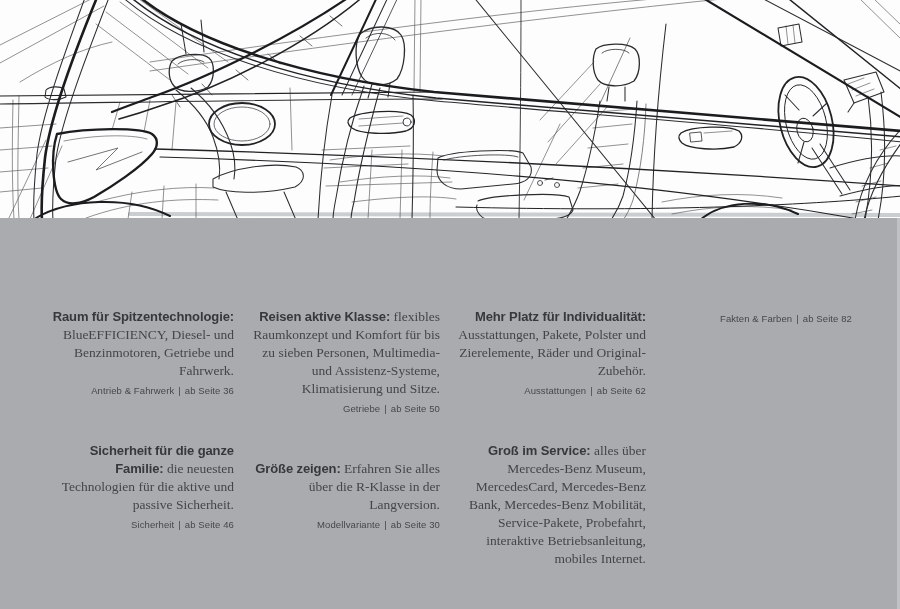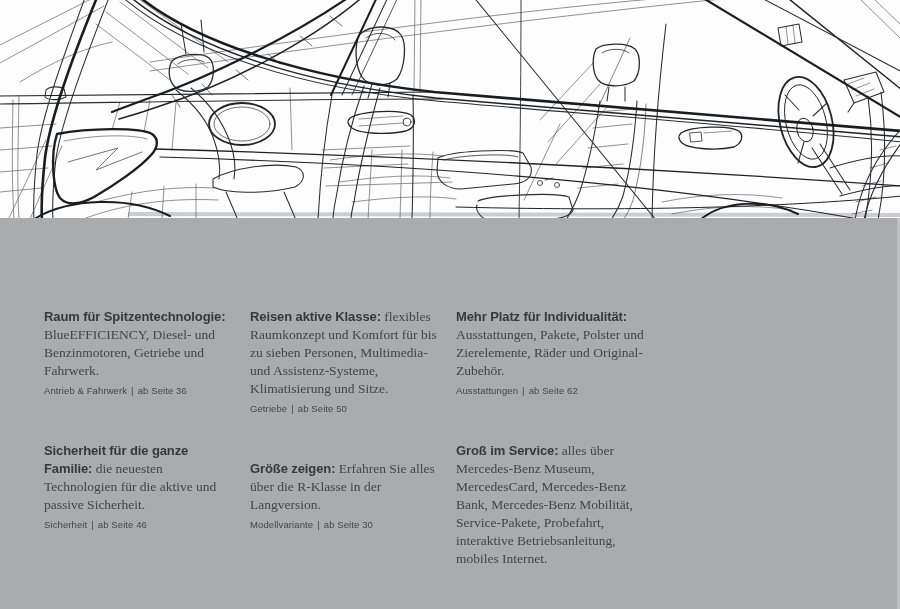--- a/index.html
+++ b/index.html
@@ -10,20 +10,21 @@
     --caption-color:#46474a;
   }
   *{margin:0;padding:0;box-sizing:border-box;}
   html,body{background:#888;}
   .page{
     position:relative;
     width:900px;height:609px;
     overflow:hidden;
     background:var(--panel-bg);
     font-family:"Liberation Sans",sans-serif;
+    text-align:right;
   }
   .hero{
     width:900px;height:218px;
     background:var(--hero-bg);
     overflow:hidden;
   }
   .hero svg{display:block;}
   .panel{
     width:900px;height:391px;
     background:var(--panel-bg);
@@ -268,19 +269,20 @@
         <p><strong>Mehr Platz für Individualität:</strong> <span>Ausstattungen, Pakete, Polster und Zierelemente, Räder und Original-Zubehör.</span></p>
         <div class="caption"><span>Ausstattungen</span><span class="sep">|</span><span>ab Seite 62</span></div>
       </div>
       <div class="block">
         <p><strong>Groß im Service:</strong> <span>alles über Mercedes-Benz Museum, MercedesCard, Mercedes-Benz Bank, Mercedes-Benz Mobilität, Service-Pakete, Probefahrt, interaktive Betriebsanleitung, mobiles Internet.</span></p>
       </div>
     </div>
 
     <div class="col">
       <div class="block">
+        <div class="caption"><span>Fakten &amp; Farben</span><span class="sep">|</span><span>ab Seite 82</span></div>
       </div>
     </div>
 
   </div>
 
   <div class="edge"></div>
 </div>
 
 </body></html>

